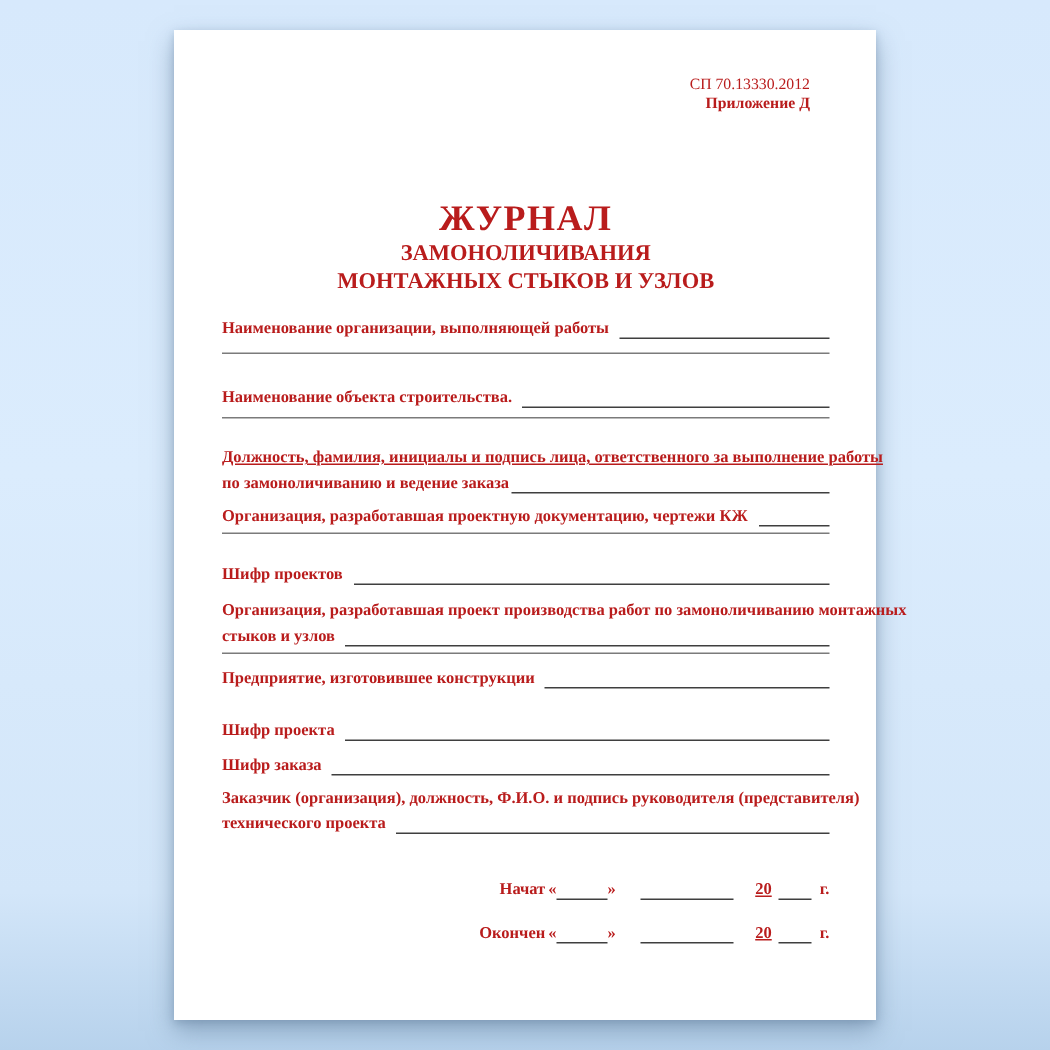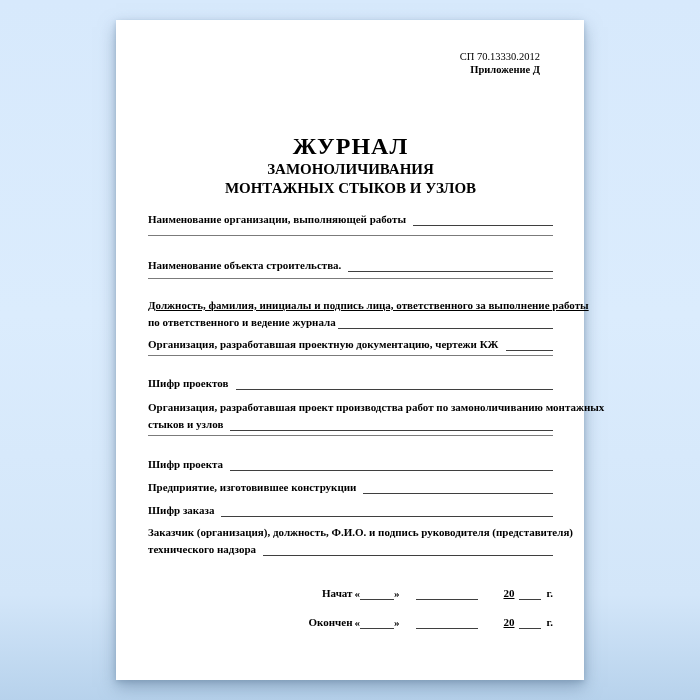--- a/index.html
+++ b/index.html
@@ -1,19 +1,19 @@
 <!DOCTYPE html>
 <html><head>
 <meta charset="utf-8">
 <style>
   html,body{margin:0;padding:0;background:#cfe2f6;}
   .stage{
     position:relative;width:700px;height:700px;overflow:hidden;
     background:linear-gradient(180deg,#d7e9fc 0%,#dbecfd 45%,#d3e6f9 85%,#b7d2ec 100%);
-    font-family:"Liberation Serif","DejaVu Serif",serif;color:#000000;
+    font-family:"Liberation Serif","DejaVu Serif",serif;color:#b91c1c;
   }
   .sheet{
     position:absolute;left:116px;top:20px;width:468px;height:660px;background:#ffffff;
     box-shadow:0 7px 16px rgba(96,125,155,.55),0 2px 5px rgba(96,125,155,.35);
   }
   .content{padding:0 31px 0 32px;}
   .doc-header{text-align:right;padding:30px 13px 0 0;font-size:10.5px;line-height:13px;}
   .doc-header .std{font-weight:normal;}
   .doc-header .app{font-weight:bold;}
   .doc-title{text-align:center;margin-top:56px;font-weight:bold;}
@@ -29,21 +29,21 @@
   .fullline{height:0;border-bottom:1px solid #7b7b7b;}
   
   .mt9{margin-top:9px;}  .mt4{margin-top:4px;}  .mt6{margin-top:6px;}
   .mt10{margin-top:10px;}.mt11{margin-top:11px;}.mt20{margin-top:20px;text-decoration:underline;}.mt21{margin-top:21px;text-align:right;}
   .mt22{margin-top:22px;}.mt23{margin-top:23px;}
   .dates{margin-top:31px;font-size:11px;font-weight:bold;}
   .drow{display:flex;align-items:flex-end;justify-content:flex-end;line-height:13px;}
   .drow + .drow{margin-top:16px;}
   .dline{border-bottom:1px solid #3f3f3f;height:11px;display:inline-block;}
   .w34{width:34px;} .w62{width:62px;margin-left:17px;} .w22{width:22px;margin-left:5px;}
-  .yr{margin-left:25px;text-decoration:underline;} .suf{margin-left:5px;} .q{margin-left:2px;}
+  .yr{margin-left:14px;text-decoration:underline;} .suf{margin-left:5px;} .q{margin-left:2px;}
 </style>
 </head>
 <body>
 
 <div class="stage">
   <div class="sheet">
     <div class="content">
 
       <div class="doc-header">
         <div class="std">СП 70.13330.2012</div>
@@ -65,21 +65,21 @@
         <div class="fullline mt9"></div>
 
         <div class="frow mt23">
           <span class="lbl">Наименование объекта строительства.</span>
           <span class="fill"></span>
         </div>
         <div class="fullline mt6"></div>
 
         <div class="ftext mt20">Должность, фамилия, инициалы и подпись лица, ответственного за выполнение работы</div>
         <div class="frow mt4">
-          <span class="lbl">по ответственного и ведение журнала</span>
+          <span class="lbl">по замоноличиванию и ведение заказа</span>
           <span class="fill tight"></span>
         </div>
 
         <div class="frow mt9">
           <span class="lbl">Организация, разработавшая проектную документацию, чертежи КЖ</span>
           <span class="fill"></span>
         </div>
         <div class="fullline mt4"></div>
 
         <div class="frow mt21">
@@ -87,38 +87,38 @@
           <span class="fill"></span>
         </div>
 
         <div class="ftext mt11">Организация, разработавшая проект производства работ по замоноличиванию монтажных</div>
         <div class="frow mt4">
           <span class="lbl">стыков и узлов</span>
           <span class="fill"></span>
         </div>
         <div class="fullline mt4"></div>
 
-        <div class="frow mt22">
-          <span class="lbl">Шифр проекта</span>
+        <div class="frow mt10">
+          <span class="lbl">Предприятие, изготовившее конструкции</span>
           <span class="fill"></span>
         </div>
 
-        <div class="frow mt10">
-          <span class="lbl">Предприятие, изготовившее конструкции</span>
+        <div class="frow mt22">
+          <span class="lbl">Шифр проекта</span>
           <span class="fill"></span>
         </div>
 
         <div class="frow mt10">
           <span class="lbl">Шифр заказа</span>
           <span class="fill"></span>
         </div>
 
         <div class="ftext mt9">Заказчик (организация), должность, Ф.И.О. и подпись руководителя (представителя)</div>
         <div class="frow mt4">
-          <span class="lbl">технического надзора</span>
+          <span class="lbl">технического проекта</span>
           <span class="fill"></span>
         </div>
 
       </div>
 
       <div class="dates">
         <div class="drow">
           <span>Начат</span>
           <span class="q">«</span>
           <span class="dline w34"></span>

